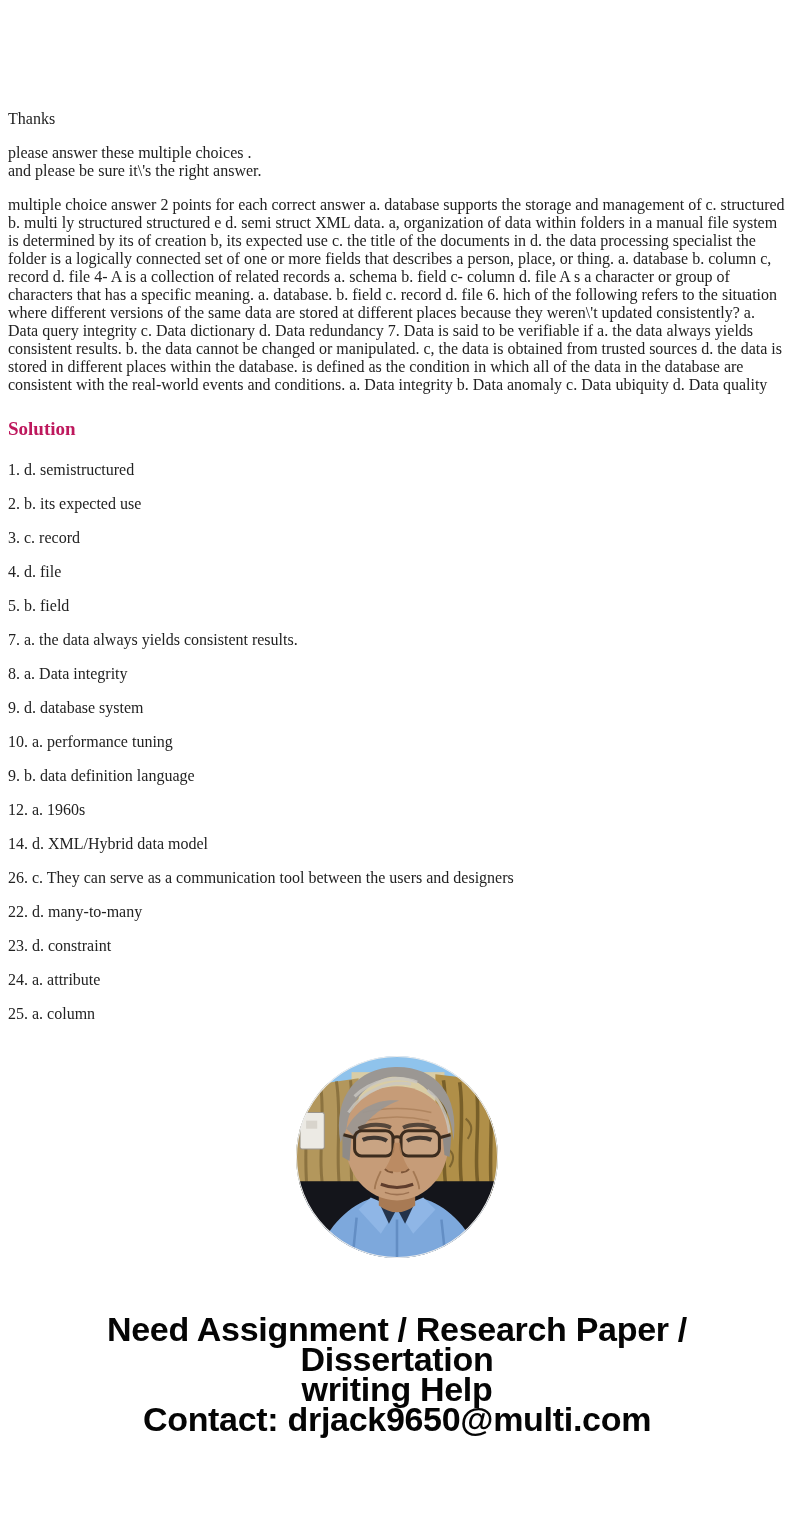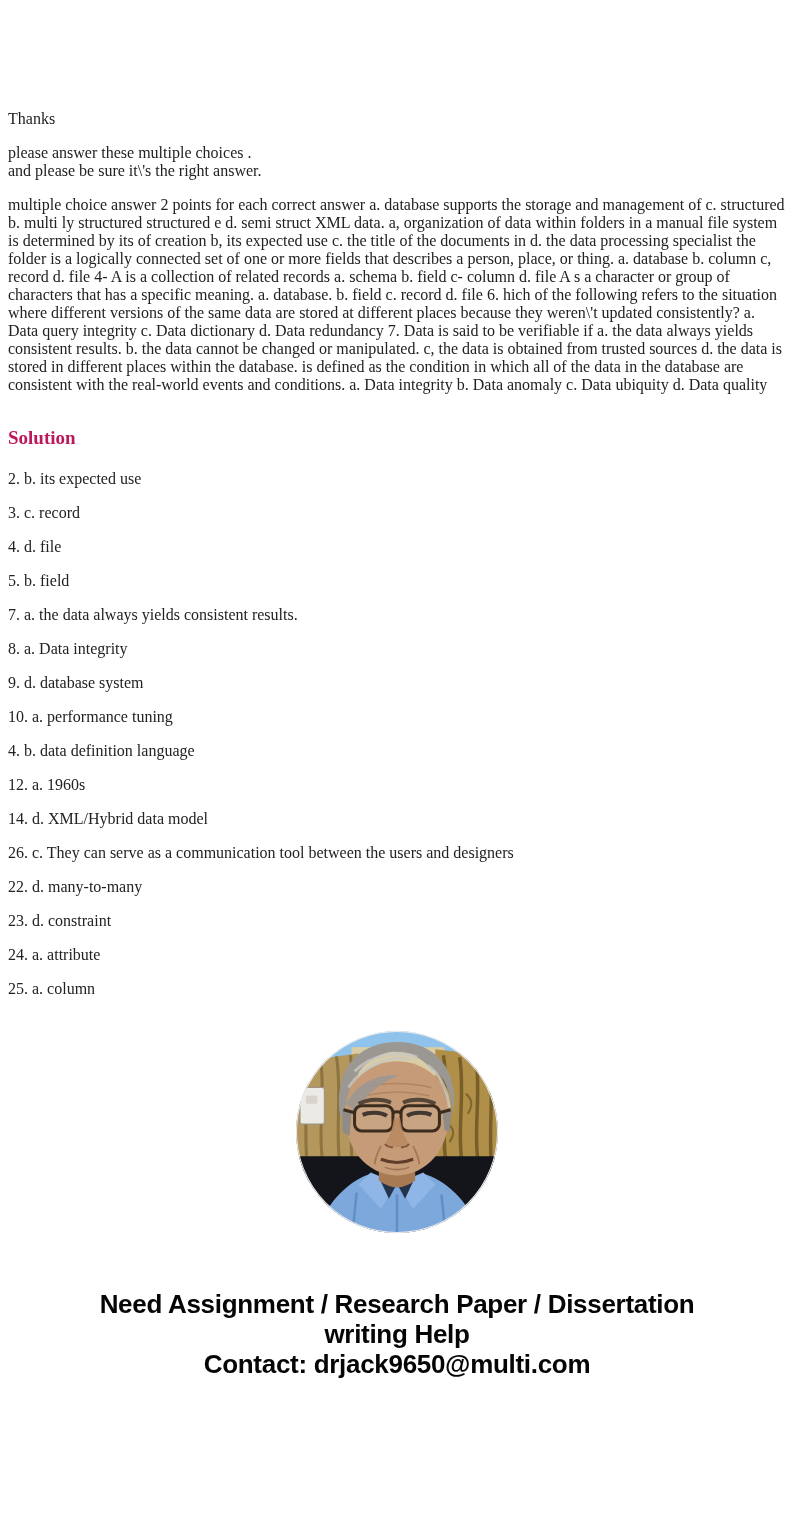--- a/index.html
+++ b/index.html
@@ -9,21 +9,21 @@
     margin: 0 auto;
     box-sizing: border-box;
     padding: 110px 8px 28px 8px;
     background: #ffffff;
     font-family: "Liberation Serif", "DejaVu Serif", serif;
     font-size: 16px;
     line-height: 18px;
     color: #222222;
   }
   .doc-p { margin: 0 0 16px 0; }
-  .question-paragraph { margin: 0 0 33px 0; }
+  .question-paragraph { margin: 0 0 24px 0; }
   .solution-heading {
     font-family: "Liberation Serif", "DejaVu Serif", serif;
     font-size: 19px;
     line-height: 22px;
     font-weight: 700;
     color: #be185d;
     margin: 17px 0 21px 0;
   }
   .answer { margin: 0 0 16px 0; }
   .avatar-wrap {
@@ -33,21 +33,21 @@
   .avatar {
     display: inline-block;
     width: 202px;
     height: 202px;
   }
   .footer {
     margin-top: 52px;
     text-align: center;
     font-family: "Liberation Sans", "DejaVu Sans", sans-serif;
     font-weight: 700;
-    font-size: 26px;
+    font-size: 34px;
     line-height: 30px;
     letter-spacing: -0.3px;
     color: #050505;
   }
 </style>
 </head>
 <body>
 
 <div class="page">
 
@@ -55,29 +55,30 @@
 
   <p class="doc-p">
     <span>please answer these multiple choices .</span><br>
     <span>and please be sure it\'s the right answer.</span>
   </p>
 
   <p class="question-paragraph">multiple choice answer 2 points for each correct answer a. database supports the storage and management of c. structured b. multi ly structured structured e d. semi struct XML data. a, organization of data within folders in a manual file system is determined by its of creation b, its expected use c. the title of the documents in d. the data processing specialist the folder is a logically connected set of one or more fields that describes a person, place, or thing. a. database b. column c, record d. file 4- A is a collection of related records a. schema b. field c- column d. file A s a character or group of characters that has a specific meaning. a. database. b. field c. record d. file 6. hich of the following refers to the situation where different versions of the same data are stored at different places because they weren\'t updated consistently? a. Data query integrity c. Data dictionary d. Data redundancy 7. Data is said to be verifiable if a. the data always yields consistent results. b. the data cannot be changed or manipulated. c, the data is obtained from trusted sources d. the data is stored in different places within the database. is defined as the condition in which all of the data in the database are consistent with the real-world events and conditions. a. Data integrity b. Data anomaly c. Data ubiquity d. Data quality</p>
 
   <div class="solution-heading">Solution</div>
 
+  <p class="answer">1. d. semistructured</p>
   <p class="answer">2. b. its expected use</p>
   <p class="answer">3. c. record</p>
   <p class="answer">4. d. file</p>
   <p class="answer">5. b. field</p>
   <p class="answer">7. a. the data always yields consistent results.</p>
   <p class="answer">8. a. Data integrity</p>
   <p class="answer">9. d. database system</p>
   <p class="answer">10. a. performance tuning</p>
-  <p class="answer">4. b. data definition language</p>
+  <p class="answer">9. b. data definition language</p>
   <p class="answer">12. a. 1960s</p>
   <p class="answer">14. d. XML/Hybrid data model</p>
   <p class="answer">26. c. They can serve as a communication tool between the users and designers</p>
   <p class="answer">22. d. many-to-many</p>
   <p class="answer">23. d. constraint</p>
   <p class="answer">24. a. attribute</p>
   <p class="answer">25. a. column</p>
 
   <div class="avatar-wrap">
     <svg class="avatar" viewBox="0 0 200 200" role="img" aria-label="profile photo: elderly man with gray hair and glasses wearing a light blue shirt">

